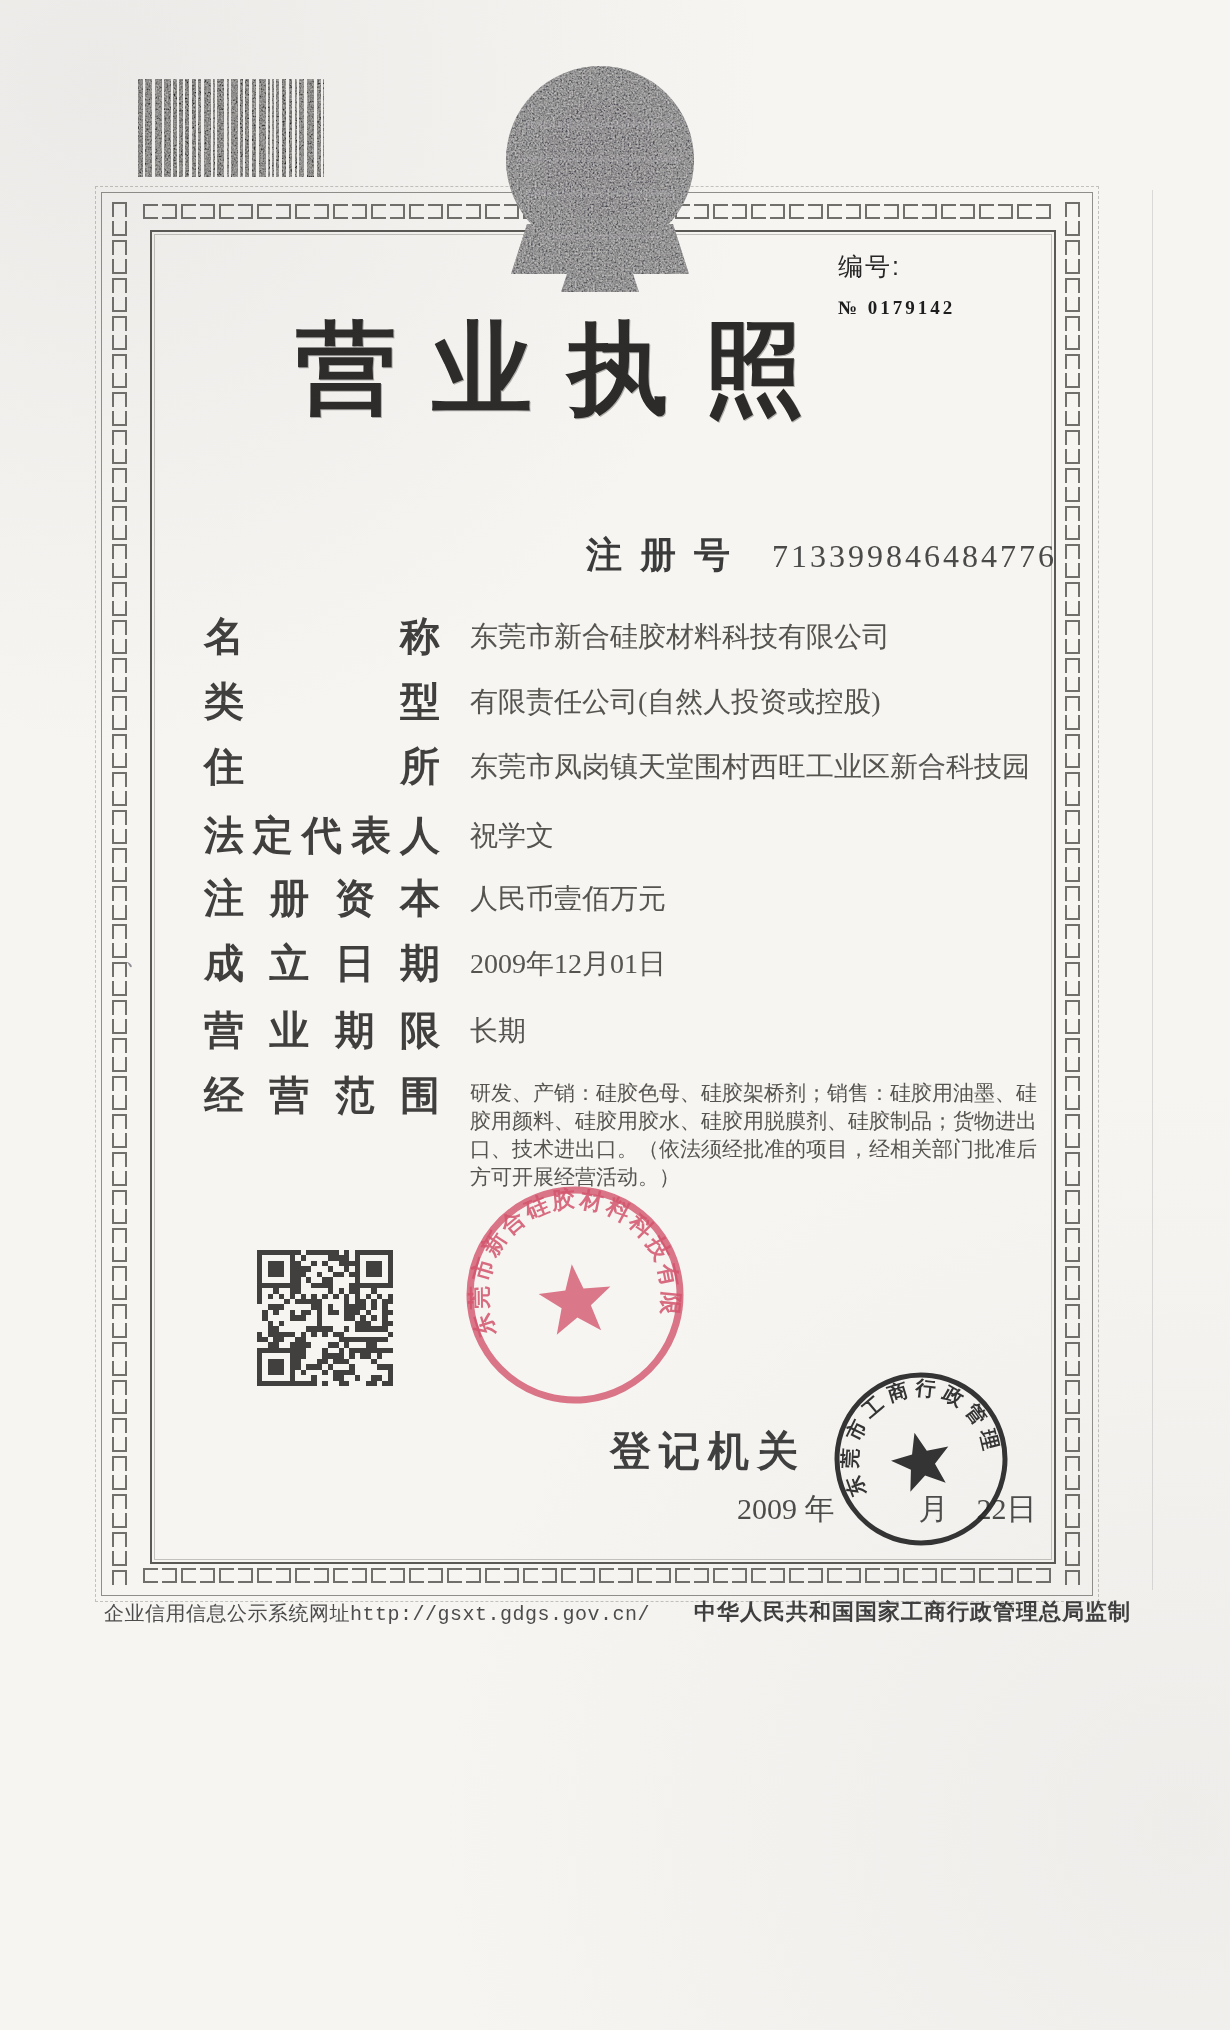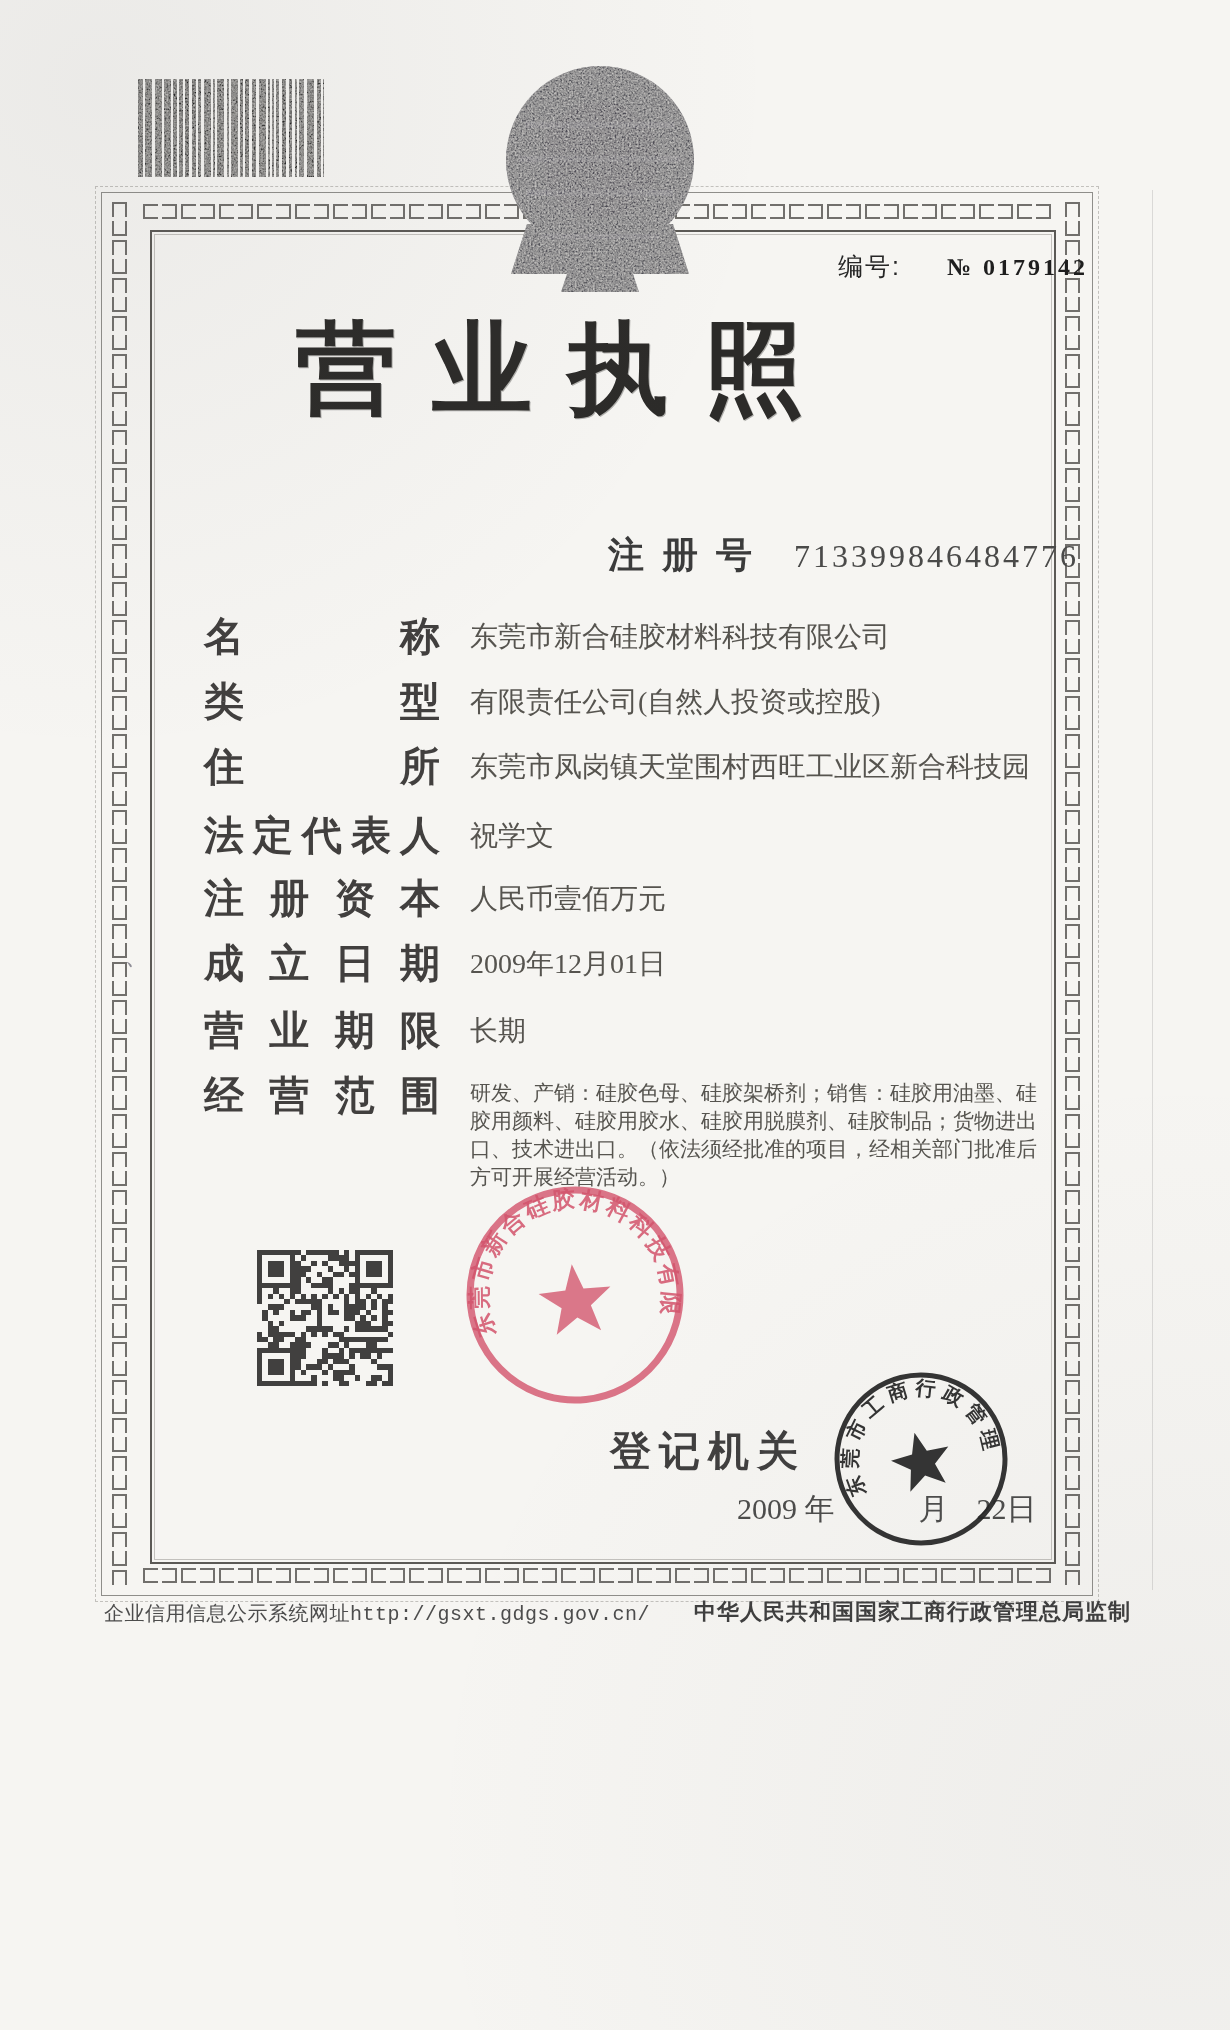--- a/index.html
+++ b/index.html
@@ -24,27 +24,27 @@
   .band-bottom{left:138px;top:1562px;width:918px;}
   .band-left{left:106px;top:197px;height:1392px;}
   .band-right{left:1059px;top:197px;height:1392px;}
   .mc{flex:none;width:15px;height:15px;border:2px solid rgba(75,73,70,.78);box-sizing:border-box;}
   .no-l{border-left:none}.no-r{border-right:none}.no-t{border-top:none}.no-b{border-bottom:none}
   .page-edge-line{left:1152px;top:190px;width:1px;height:1400px;background:rgba(120,120,120,.22);}
 
   
   .barcode{left:136px;top:76px;width:192px;height:104px;}
   .emblem{left:497px;top:64px;width:206px;height:230px;z-index:3;filter:blur(.3px);}
-  .serial{left:838px;top:250px;display:flex;align-items:baseline;gap:14px;z-index:4;}
+  .serial{left:838px;top:250px;display:flex;align-items:baseline;gap:14px;z-index:4;flex-direction:column;}
   .serial-label{font-size:25px;color:#262626;letter-spacing:2px;font-family:"Liberation Sans",sans-serif;}
-  .serial-value{font-size:24px;font-weight:700;color:#1e1e1e;letter-spacing:3px;margin-left:32px;}
+  .serial-value{font-size:19px;font-weight:700;color:#1e1e1e;letter-spacing:3px;}
   .title{left:296px;top:316px;font-size:100px;line-height:1.05;font-weight:900;letter-spacing:36px;
          color:#2c2b29;font-family:"Liberation Sans",sans-serif;white-space:nowrap;
          text-shadow:1px 1px 0 rgba(44,43,41,.35);}
-  .regline{left:608px;top:531px;display:flex;align-items:baseline;z-index:4;}
+  .regline{left:586px;top:531px;display:flex;align-items:baseline;z-index:4;}
   .reg-label{font-size:36px;font-weight:600;letter-spacing:18px;color:#3b3b3b;
              font-family:"Liberation Sans",sans-serif;}
   .reg-value{font-size:32px;letter-spacing:3px;color:#4a4a49;margin-left:24px;}
 
   
   .field-row{position:absolute;left:204px;width:860px;}
   .f-label{position:absolute;left:0;top:0;width:236px;font-size:40px;line-height:48px;font-weight:600;
            color:#413f3e;font-family:"Liberation Sans",sans-serif;}
   .justify{display:flex;justify-content:space-between;}
   .f-value{position:absolute;left:266px;font-size:28px;line-height:36px;color:#56544f;white-space:nowrap;}

